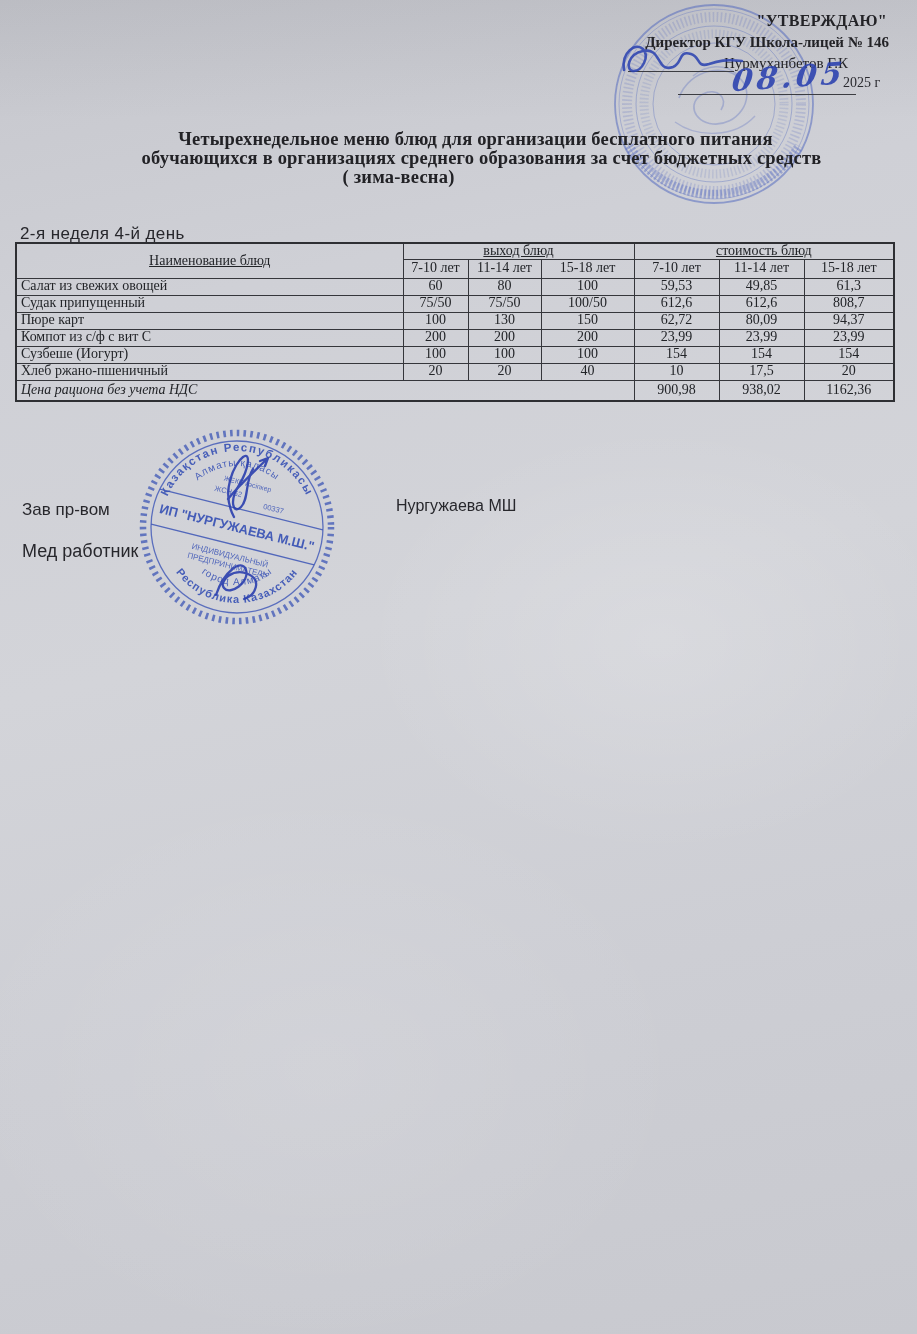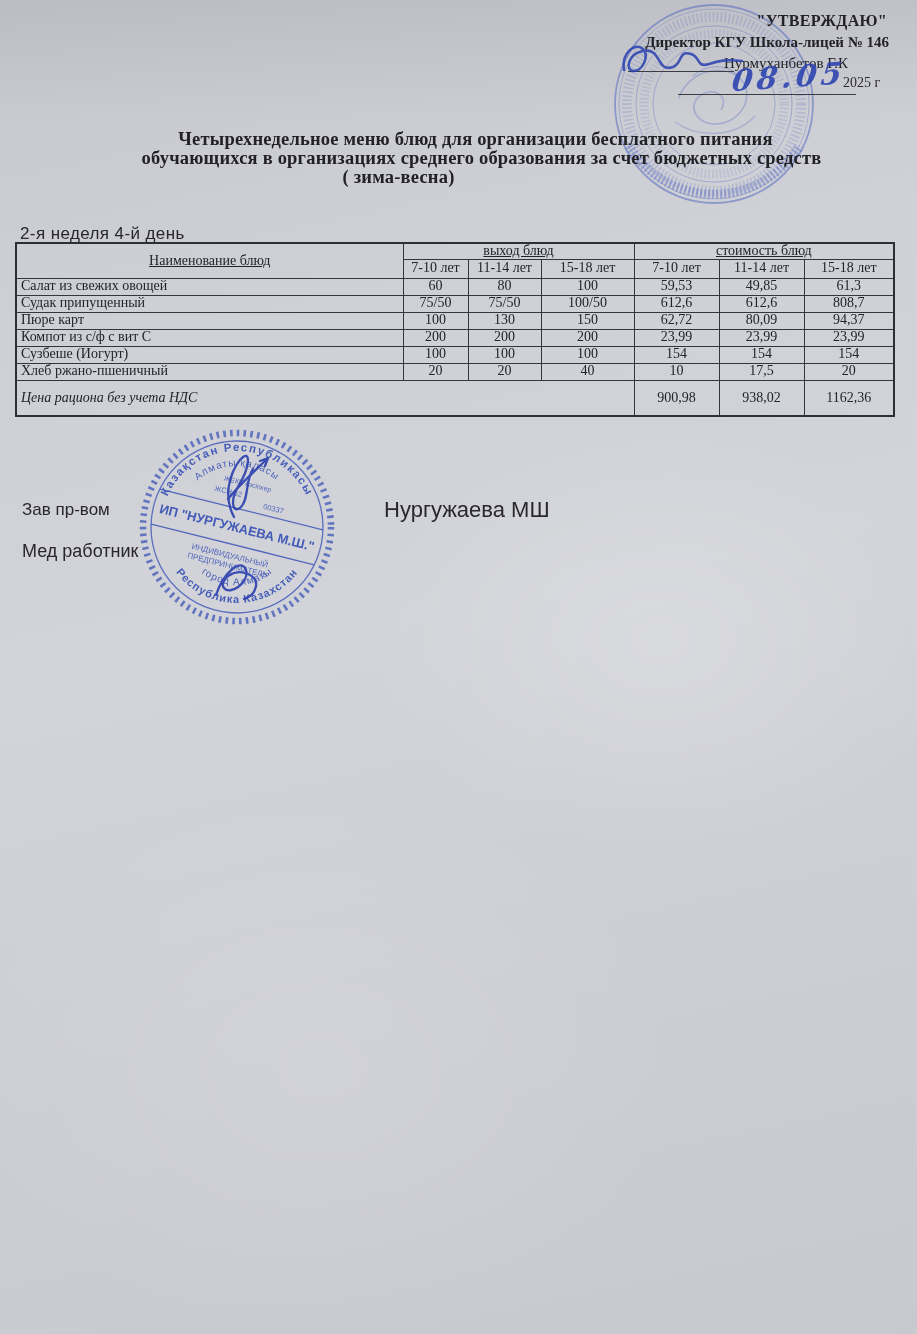--- a/index.html
+++ b/index.html
@@ -39,30 +39,30 @@
   table.menu{
     position:absolute;left:15px;top:242px;width:878px;
     border-collapse:collapse;table-layout:fixed;
     font-size:14px;color:#222428;
   }
   table.menu td, table.menu th{
     border:1px solid #35363b;padding:0 4px;line-height:1.05;
     font-weight:normal;overflow:hidden;white-space:nowrap;
   }
   table.menu{border:2px solid #2e2f33;}
-  tr.gr{height:16px;text-decoration:underline;} tr.ag{height:19px;padding-left:12px;} tr.dr{height:17px;} tr.tr-total{height:36px;}
+  tr.gr{height:16px;text-decoration:underline;} tr.ag{height:19px;padding-left:12px;} tr.dr{height:17px;} tr.tr-total{height:21px;}
   .cname{text-align:left;padding-left:6px;}
   .cnum{text-align:center;}
   .chead{text-align:center;}
   .total-name{font-style:italic;text-align:left;padding-left:6px;}
   .total-val{font-weight:bold;text-align:center;margin-left:12px;}
   
   .lab1{left:22px;top:500px;font-size:17px;color:#27272c;}
   .lab2{left:22px;top:541px;font-size:18px;color:#27272c;}
-  .nameR{left:384px;top:497px;font-size:22px;color:#27272c;}
+  .nameR{left:396px;top:497px;font-size:16px;color:#27272c;}
   
   .school-stamp{left:609px;top:-2px;}
   .ip-stamp{left:136px;top:427px;}
   .dir-sig{left:616px;top:38px;}
   svg text{font-family:"Liberation Sans", sans-serif;}
 </style>
 </head>
 <body>
 
 <div class="page">

